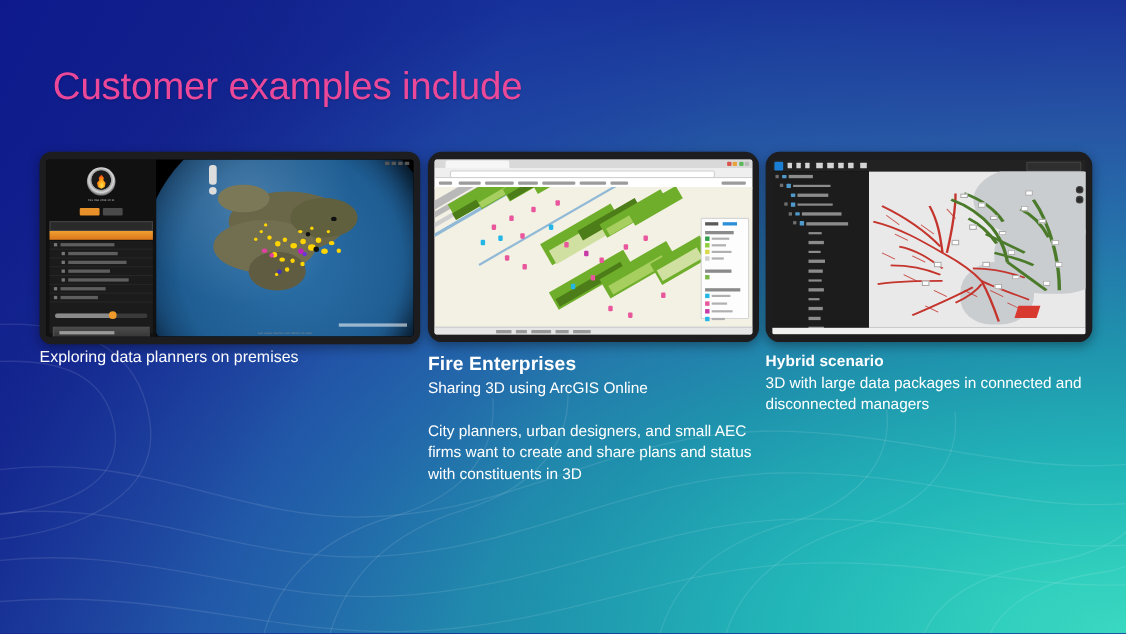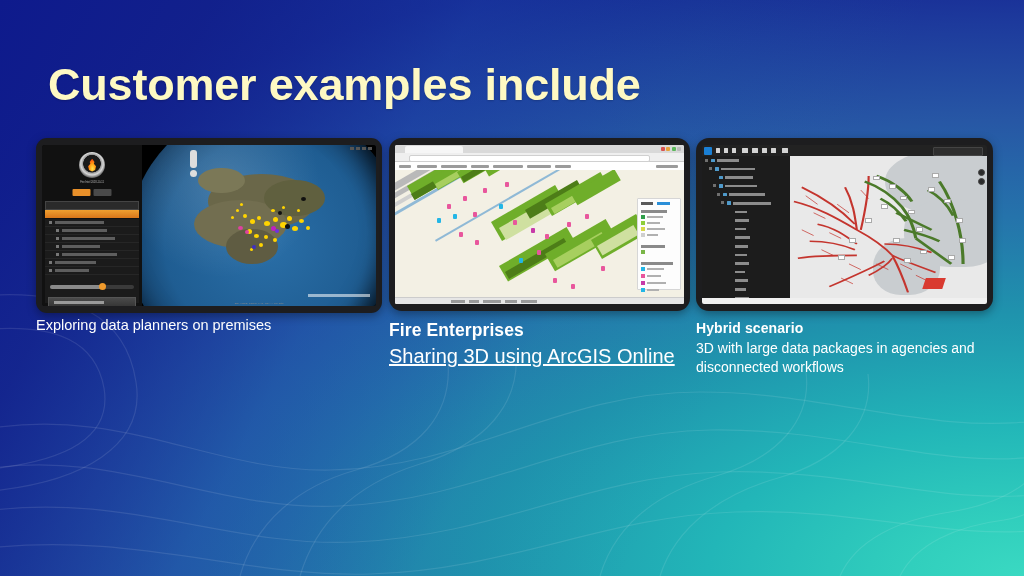--- a/index.html
+++ b/index.html
@@ -16,22 +16,22 @@
       radial-gradient(140% 120% at 100% 100%, #3ad9c2 0%, #31cfbd 8%, #22b6b8 22%, #1f93ad 38%, #2573ab 52%, #2757a5 66%, #1d3a9c 80%, #131f90 92%, #0f1b8c 100%);
   }
   .bg-tint{position:absolute;inset:0;
     background:linear-gradient(118deg, rgba(14,26,140,.96) 0%, rgba(18,33,140,.86) 16%, rgba(28,72,168,.45) 36%, rgba(32,128,172,.10) 54%, rgba(40,200,190,0) 70%);
   }
   .bg-waves{position:absolute;inset:0;}
 
   
   .title{
     position:absolute;left:48px;top:60px;
-    font-size:45px;line-height:1.1;color:#fef9c3;
-    font-weight:700;letter-spacing:-.2px;
+    font-size:35px;line-height:1.1;color:#ec4899;
+    font-weight:400;letter-spacing:-.2px;
     text-shadow:0 1px 2px rgba(0,0,0,.18);
   }
 
   
   .col{position:absolute;top:138px;}
   .col1{left:36px;width:346px;}
   .col2{left:389px;width:301px;}
   .col3{left:696px;width:297px;}
 
   .shot{
@@ -51,21 +51,21 @@
 
   .heading{
     margin-top:9px;color:#ffffff;font-weight:bold;font-size:17.5px;
     line-height:1.15;letter-spacing:.1px;
   }
   .sub{color:#ffffff;font-size:14.5px;line-height:1.33;margin-top:3px;}
   .body{color:#ffffff;font-size:14.5px;line-height:1.38;margin-top:19px;}
   .col3 .heading{font-size:14px;}
   .col3 .sub{font-size:14px;line-height:1.36;}
   .col3 .body{font-size:14px;line-height:1.42;margin-top:18px;}
-  .col2 .sub{font-size:20px;text-decoration:underline;}
+  .col2 .sub{font-size:14px;}
   .col2 .body{font-size:14px;line-height:1.40;margin-top:20px;}
 
   
   .s1{background:#0a0a0a;display:flex;}
   .s1-left{width:30%;height:100%;background:#111;position:relative;flex:none;}
   .s1-logo{position:absolute;left:50%;top:7px;transform:translateX(-50%);
     width:26px;height:26px;border-radius:50%;
     background:radial-gradient(circle at 50% 45%, #1a1a1a 44%, #9a9a9a 47%, #d8d8d8 58%, #777 70%, #333 78%, #111 100%);
     display:flex;align-items:center;justify-content:center;}
   .s1-flame{width:11px;height:13px;
@@ -412,20 +412,21 @@
             <i style="left:88px;width:18px;"></i>
             <i style="left:110px;width:12px;"></i>
             <i style="left:126px;width:16px;"></i>
           </div>
         </div>
       </div>
     </div>
 
     <div class="heading">Fire Enterprises</div>
     <div class="sub">Sharing 3D using ArcGIS Online</div>
+    <div class="body">City planners, urban designers, and small AEC firms want to create and share plans and status with constituents in 3D</div>
   </div>
 
   <div class="col col3">
 
     <div class="shot">
       <div class="screen s3">
 
         <div class="s3-ribbon">
           <div class="s3-active"></div>
           <span class="s3-ico" style="left:14px"></span>
@@ -566,16 +567,16 @@
             <i></i>
               <i></i>
           </div>
         </div>
 
         <div class="s3-status"></div>
       </div>
     </div>
 
     <div class="heading">Hybrid scenario</div>
-    <div class="sub">3D with large data packages in agencies and disconnected workflows</div>
+    <div class="sub">3D with large data packages in connected and disconnected managers</div>
   </div>
 
 </div>
 
 </body></html>

